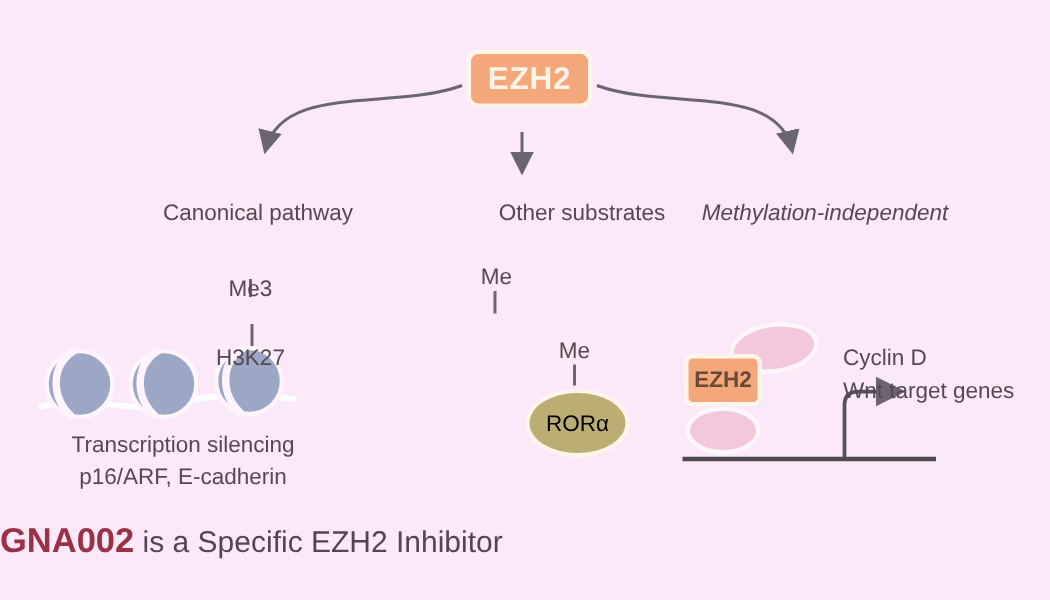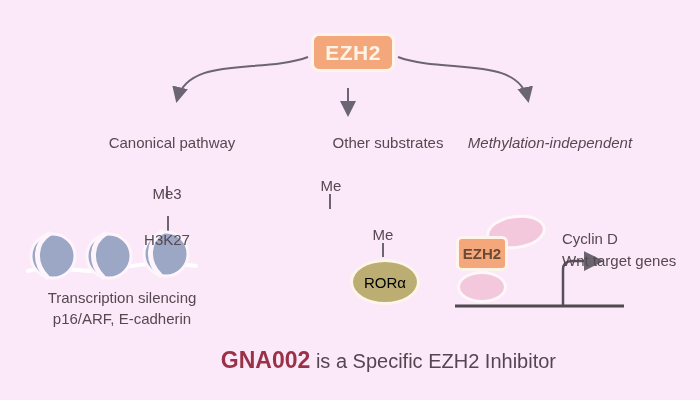--- a/index.html
+++ b/index.html
@@ -22,21 +22,21 @@
   .oval{position:absolute;border-radius:50%;display:flex;align-items:center;justify-content:center;}
   .oval-stat3{left:296px;top:211px;width:68px;height:44px;background:var(--stat3);
     border:2px solid rgba(255,255,255,.75);color:var(--stat3-text);font-size:16px;}
   .oval-rora{left:350px;top:259px;width:70px;height:46px;background:var(--rora);
     border:3px solid var(--box-border);color:#000000;font-size:15px;}
   .oval-pink{background:var(--pink-oval);border:3px solid rgba(255,255,255,.85);}
   .oval-pink.top{left:486px;top:215px;width:60px;height:34px;transform:rotate(-8deg);}
   .oval-pink.bottom{left:457px;top:271px;width:50px;height:32px;}
   .result{text-align:center;line-height:21px;}
   .genes{position:absolute;left:562px;top:228px;color:var(--label);font-size:15px;line-height:22px;}
-  .caption{position:absolute;left:0;top:347px;width:556px;text-align:right;color:#554553;font-size:20px;}
+  .caption{position:absolute;left:0;top:347px;width:556px;text-align:left;color:#554553;font-size:20px;}
   .caption .hl{color:var(--highlight);font-weight:bold;font-size:23px;}
 </style>
 </head>
 <body>
 
 <div class="canvas">
 
   <svg class="svg-layer" viewBox="0 0 700 400">
     <defs>
       <marker id="ah" markerWidth="9" markerHeight="9" refX="6.5" refY="4" orient="auto">

